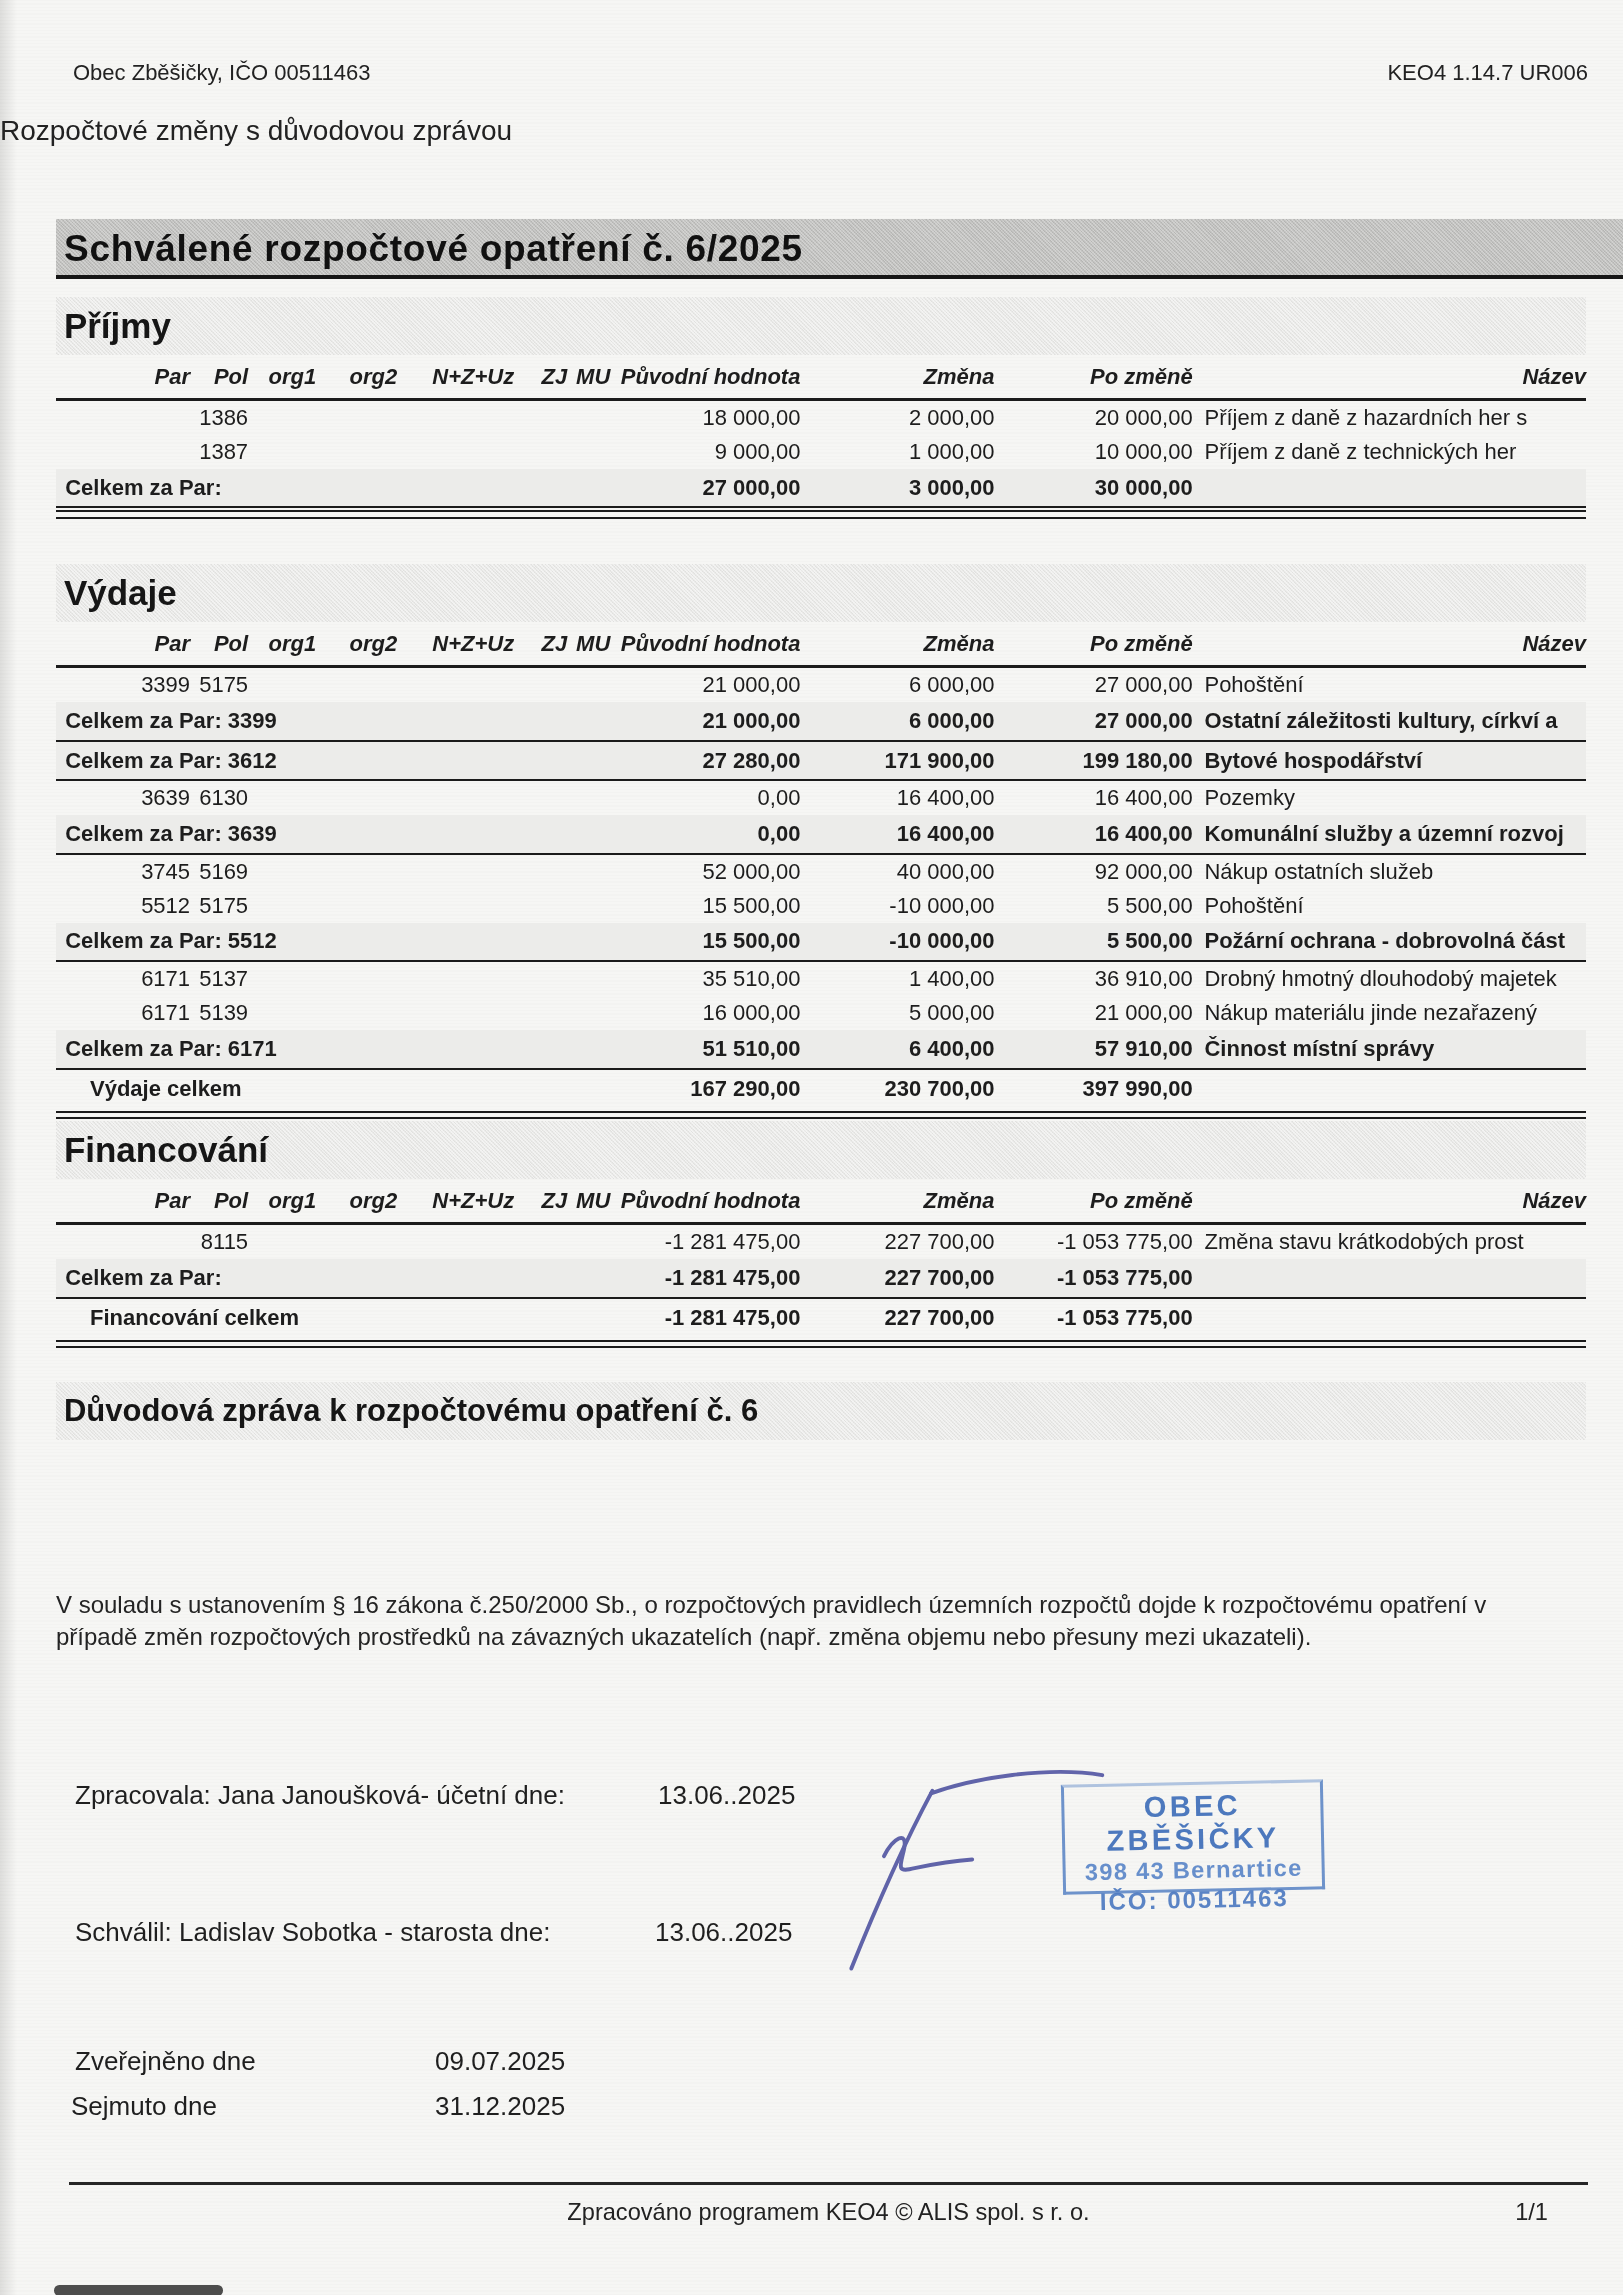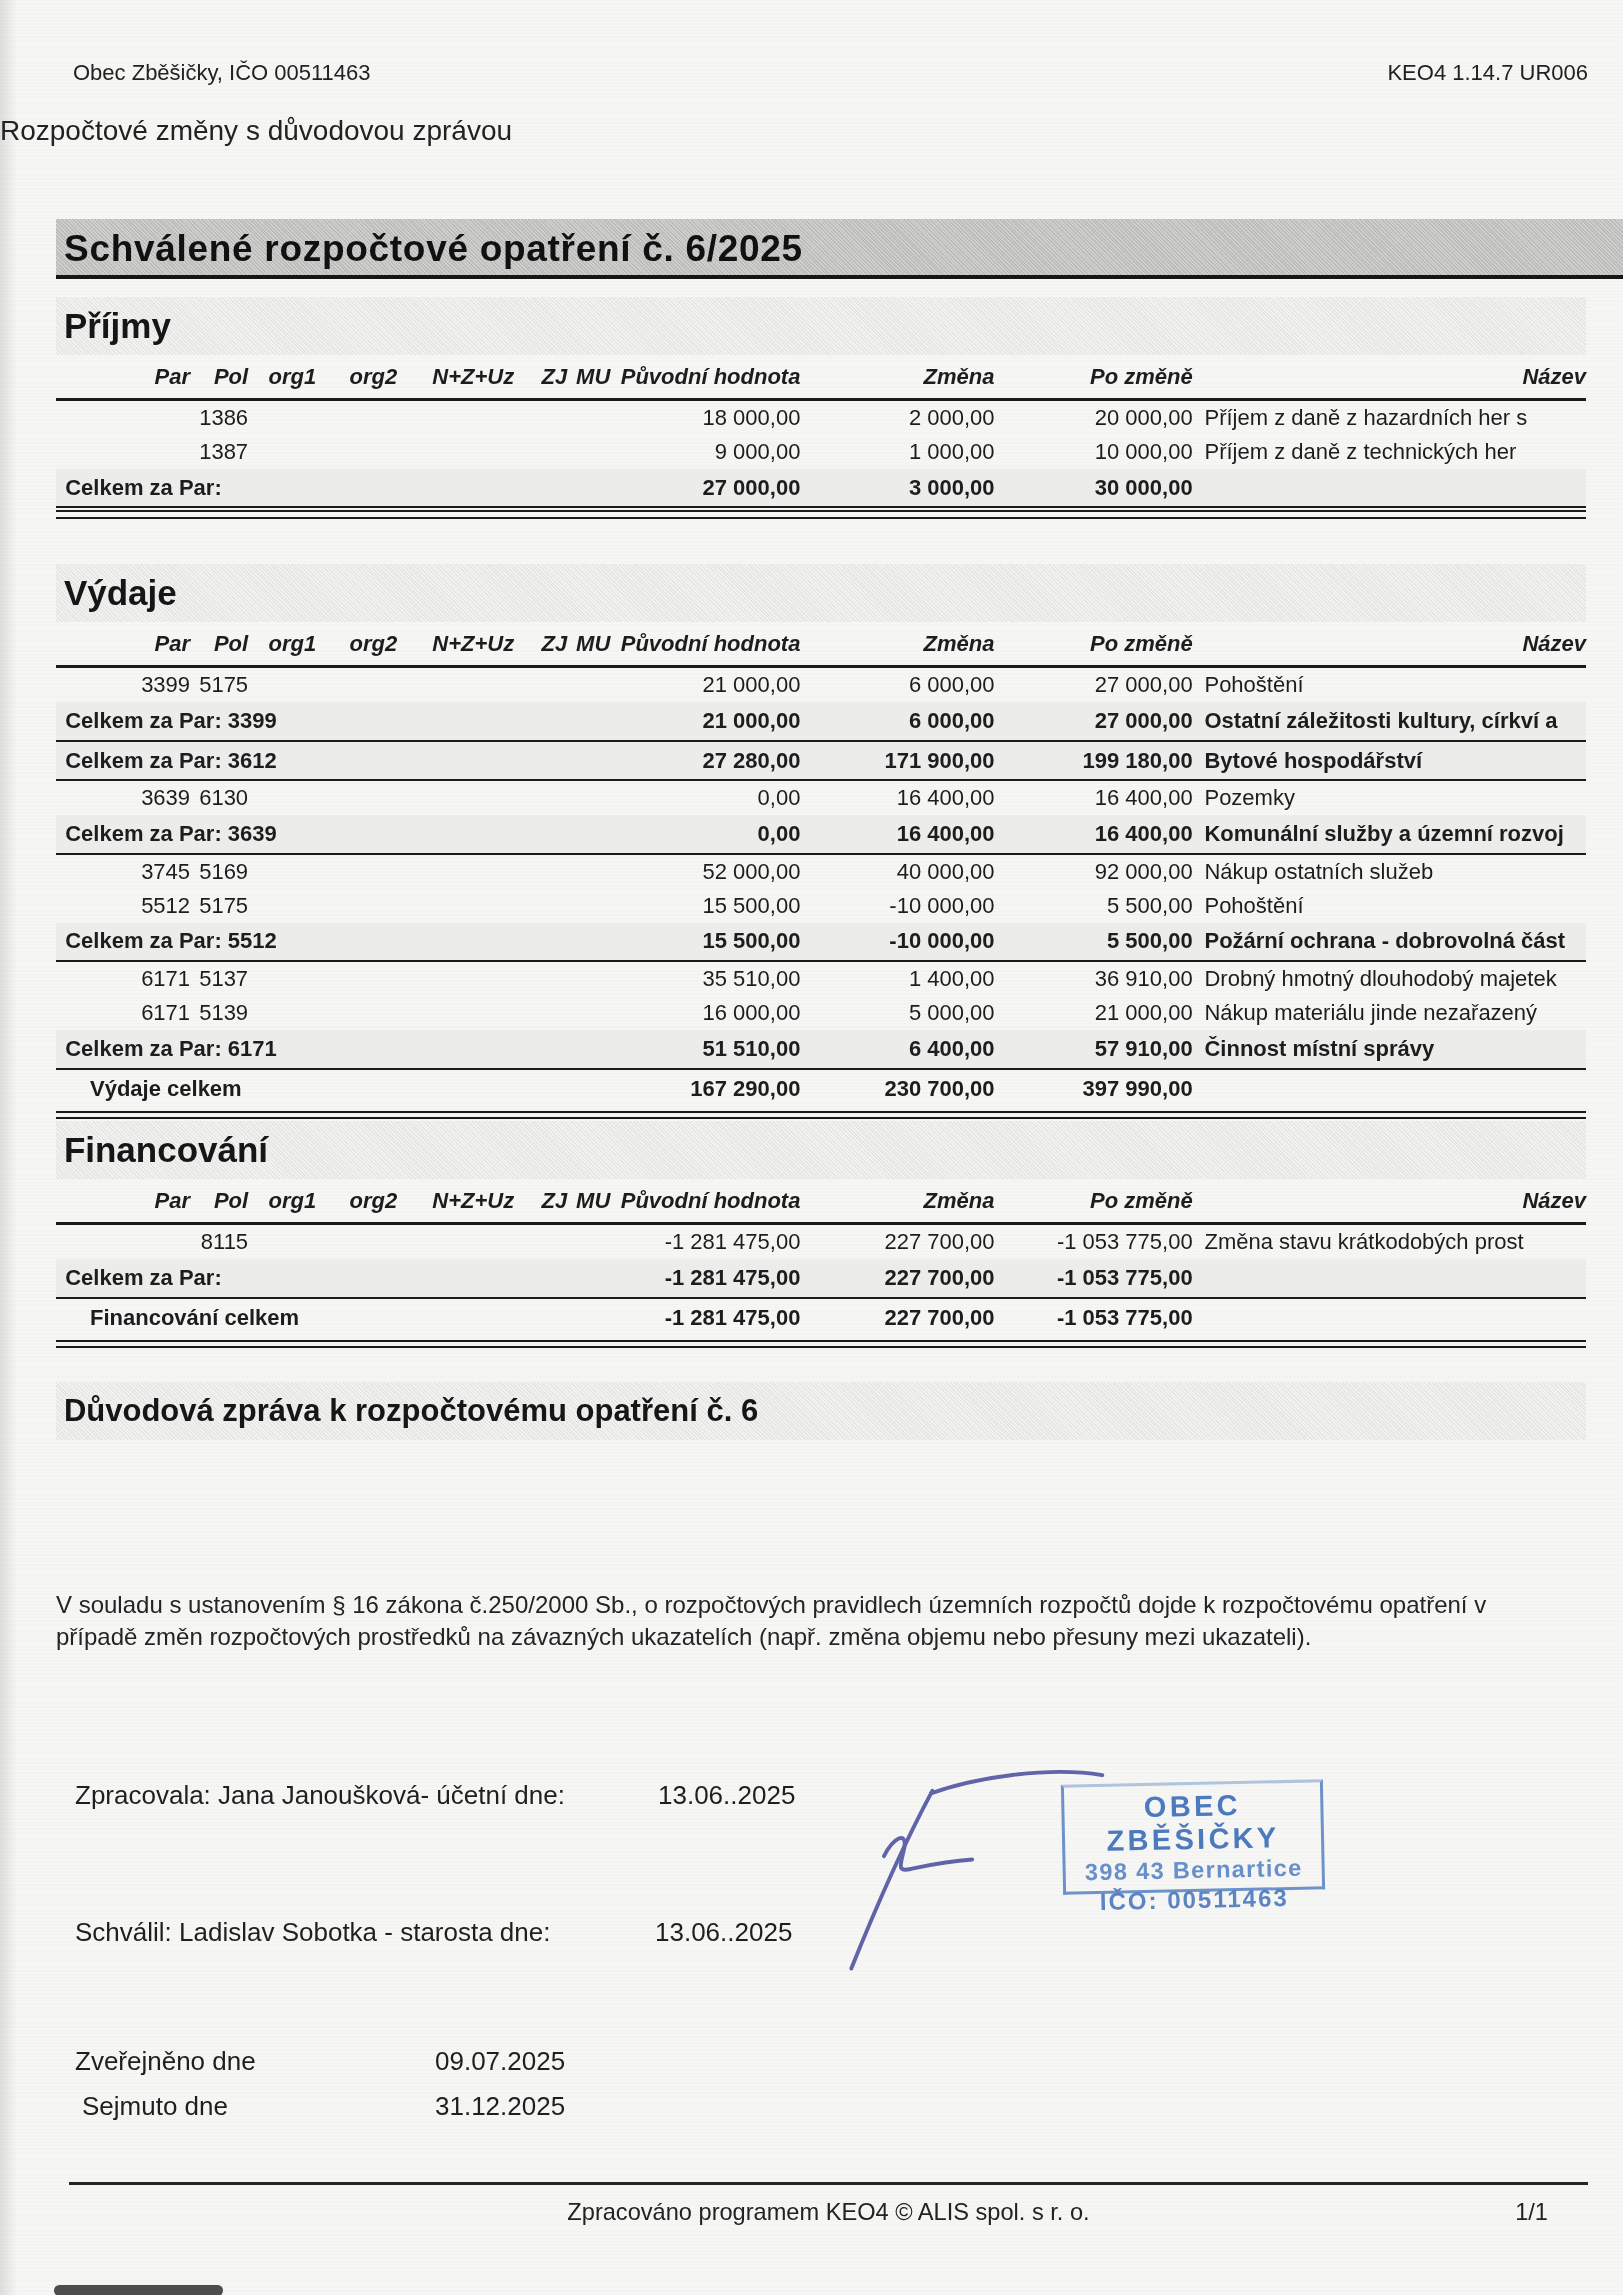--- a/index.html
+++ b/index.html
@@ -381,21 +381,21 @@
 
 <div class="sigline" style="left:75px;top:1780px;">Zpracovala: Jana Janoušková- účetní dne:</div>
 <div class="sigline" style="left:658px;top:1780px;">13.06..2025</div>
 
 <div class="sigline" style="left:75px;top:1917px;">Schválil:  Ladislav Sobotka - starosta dne:</div>
 <div class="sigline" style="left:655px;top:1917px;">13.06..2025</div>
 
 <div class="sigline" style="left:75px;top:2046px;">Zveřejněno dne</div>
 <div class="sigline" style="left:435px;top:2046px;">09.07.2025</div>
 
-<div class="sigline" style="left:82px;top:2091px;">Sejmuto dne</div>
+<div class="sigline" style="left:71px;top:2091px;">Sejmuto dne</div>
 <div class="sigline" style="left:435px;top:2091px;">31.12.2025</div>
 
 <svg class="scribble" viewBox="0 0 430 380">
   <g fill="none" stroke="#4c509f" stroke-width="6" stroke-linecap="round" opacity="0.88">
     <path d="M28 360 C 52 300, 100 185, 152 88"></path>
     <path d="M78 188 c 14 -28 36 -40 31 -12 c -5 24 -12 36 8 32 c 24 -5 52 -12 96 -15"></path>
     <path d="M150 92 C 215 68, 330 50, 412 64"></path>
   </g>
 </svg>
 

